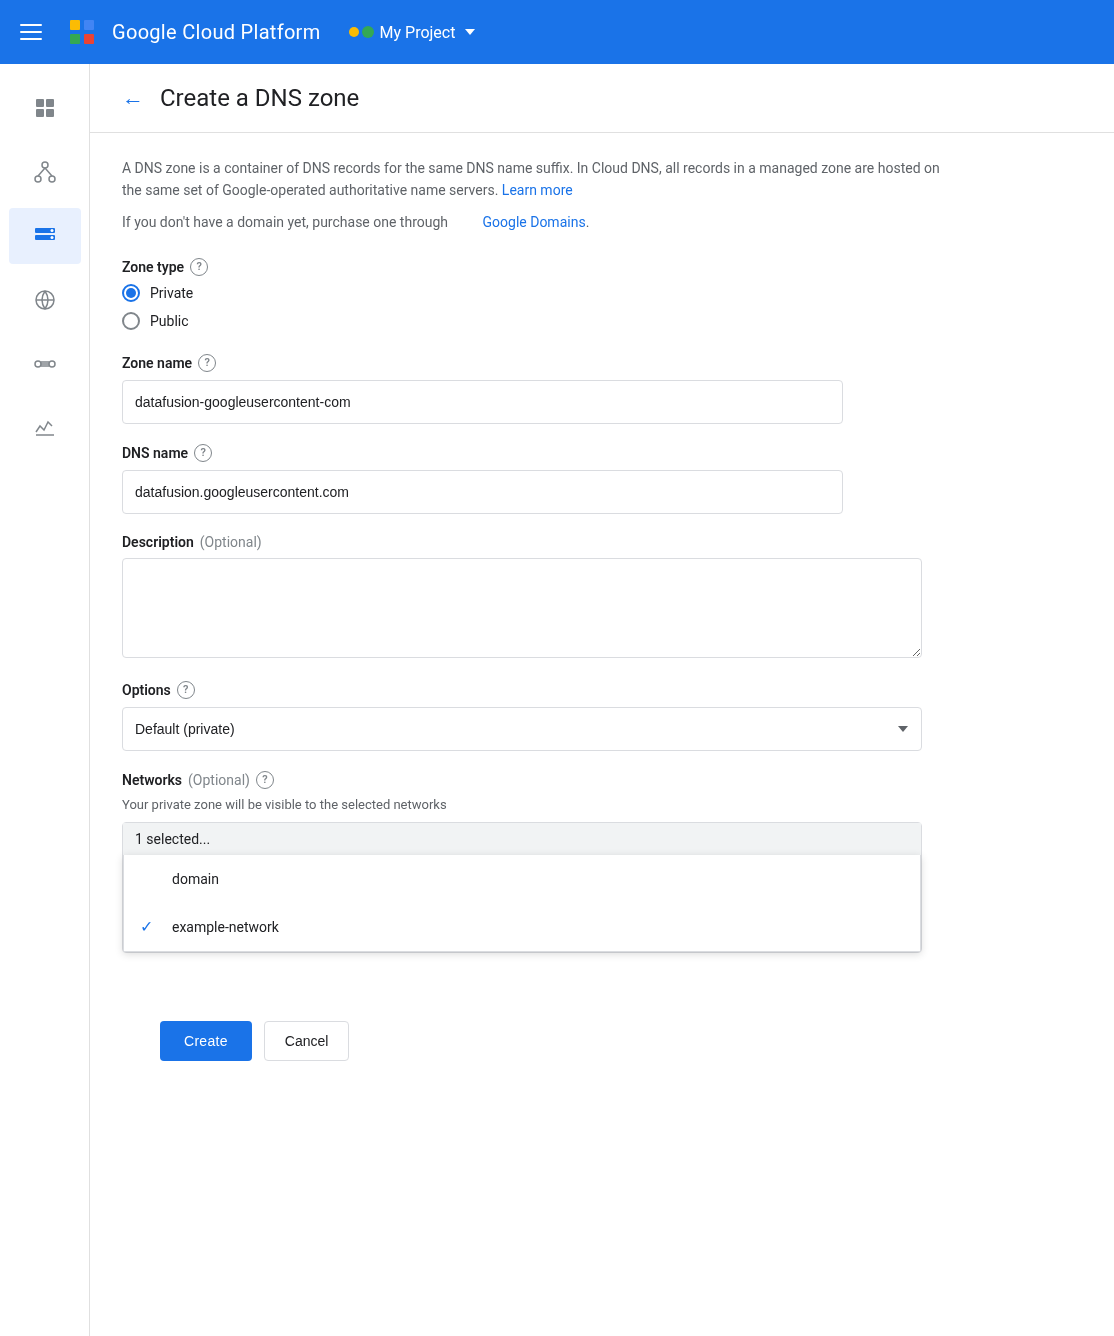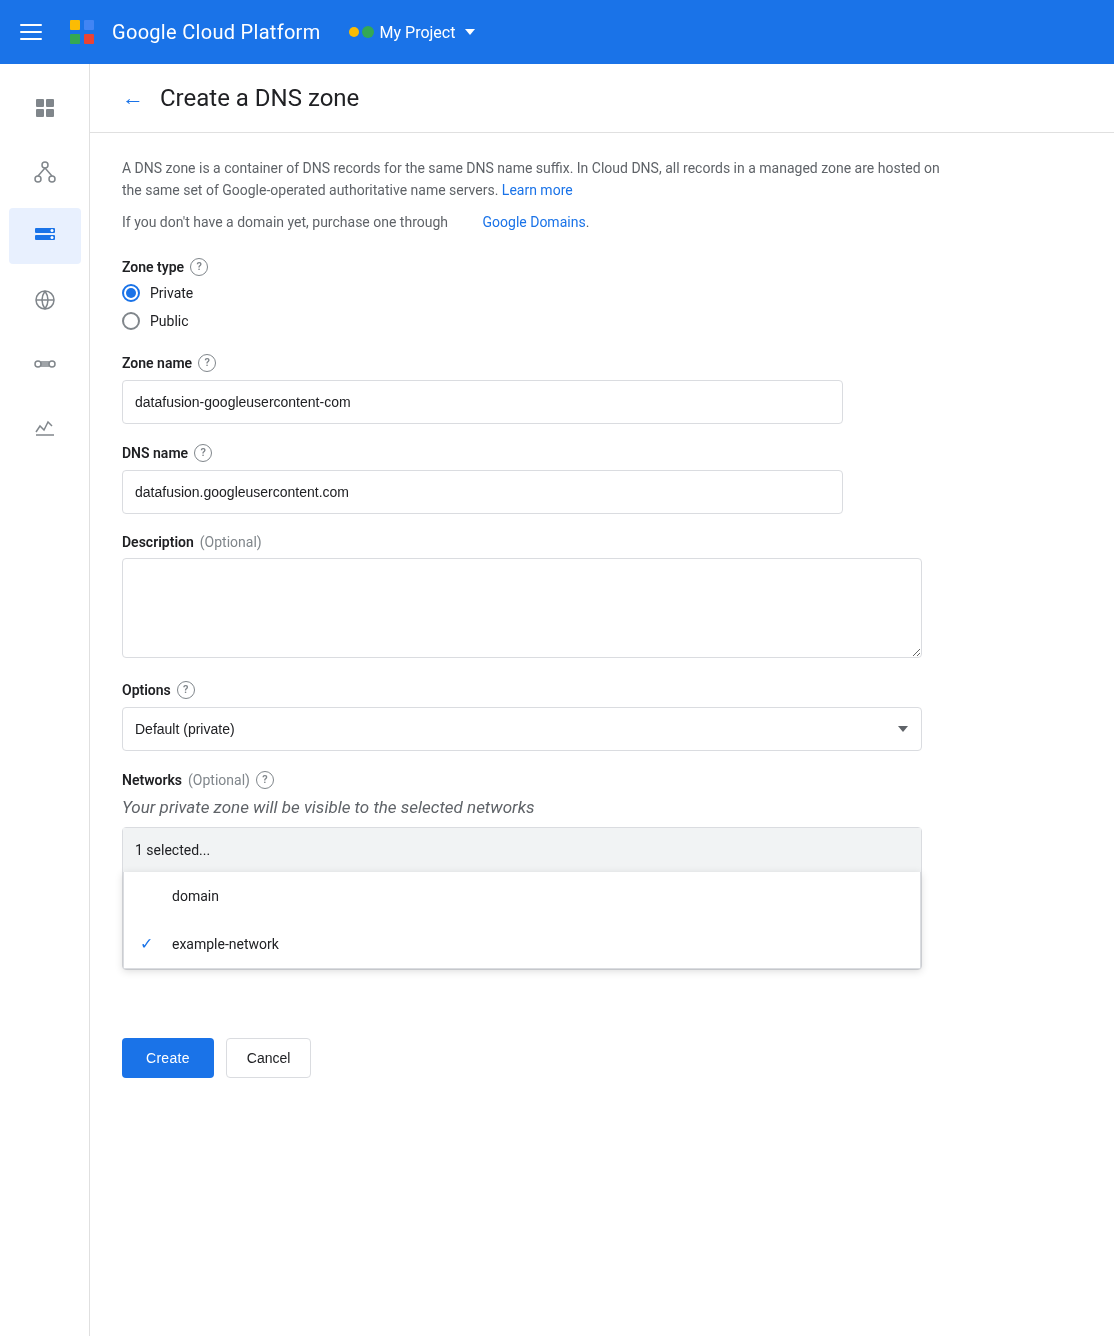--- a/index.html
+++ b/index.html
@@ -204,33 +204,33 @@
     }
     .select-wrapper .arrow {
       position: absolute; right: 14px; top: 50%; transform: translateY(-50%);
       border-left: 5px solid transparent;
       border-right: 5px solid transparent;
       border-top: 6px solid #5f6368;
       pointer-events: none;
     }
 
     .networks-note {
-      font-size: 17px; color: #5f6368; margin-bottom: 10px; font-style: italic;
+      font-size: 13px; color: #5f6368; margin-bottom: 10px;
     }
 
     
     .dropdown-container {
       width: 800px;
       border: 1px solid #dadce0;
       border-radius: 4px;
       overflow: visible;
       position: relative;
     }
     .dropdown-trigger {
-      height: 44px;
+      height: 32px;
       padding: 0 12px;
       display: flex;
       align-items: center;
       justify-content: space-between;
       cursor: pointer;
       background: #f1f3f4;
     }
     .dropdown-trigger-label { font-size: 14px; color: #202124; }
     .dropdown-open {
       border: 1px solid #dadce0;
@@ -266,20 +266,21 @@
       background: #1a73e8;
       color: #fff;
       border: none;
       border-radius: 4px;
       padding: 0 24px;
       height: 40px;
       font-size: 14px;
       font-weight: 500;
       cursor: pointer;
       letter-spacing: 0.3px;
+      margin-left: 38px;
     }
     .btn-cancel {
       background: #fff;
       color: #202124;
       border: 1px solid #dadce0;
       border-radius: 4px;
       padding: 0 20px;
       height: 40px;
       font-size: 14px;
       font-weight: 500;

